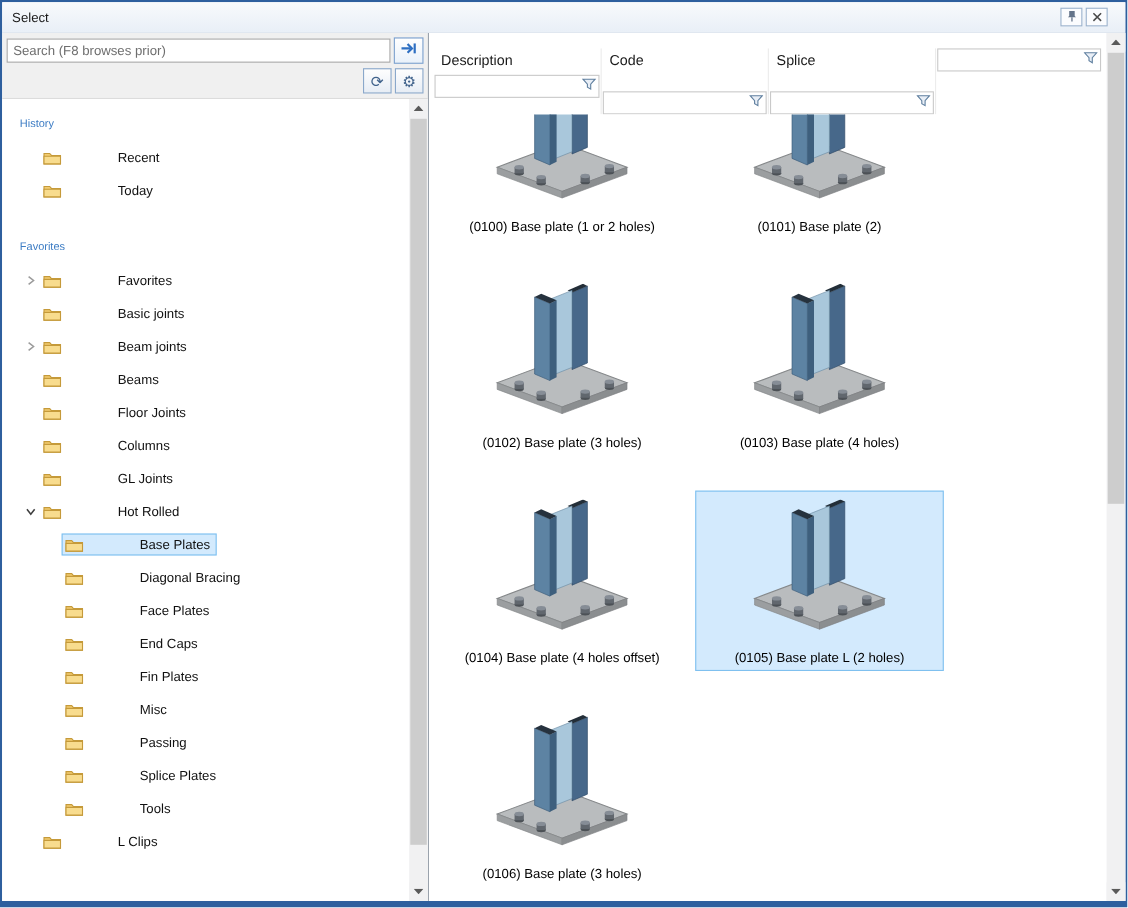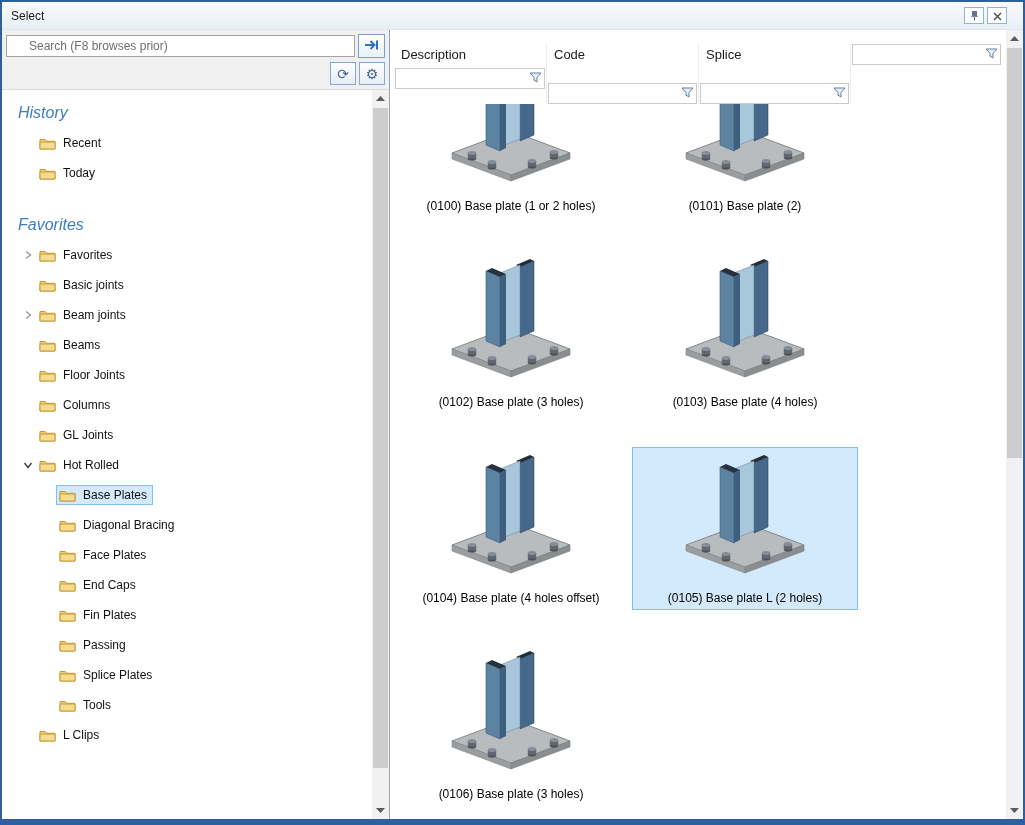--- a/index.html
+++ b/index.html
@@ -17,43 +17,43 @@
   
   .main { flex:1; display:flex; min-height:0; }
   .left { width:388px; flex:0 0 388px; background:#f0f0f0; border-right:1px solid #9aa2ac;
           display:flex; flex-direction:column; min-height:0; }
   .right { flex:1; display:flex; min-width:0; background:#fff; }
   .rcontent { flex:1; display:flex; flex-direction:column; min-width:0; }
 
   
   .search-row { display:flex; align-items:center; gap:3px; padding:4px 4px 2px 4px; }
   .search-input { flex:1; height:22px; border:1px solid #a5a5a5; font:12px "Liberation Sans",sans-serif;
-                  padding:0 22px; color:#444; background:#fff; }
+                  padding:0 5px; color:#444; background:#fff; }
   .search-input::placeholder { color:#6e6e6e; }
   .go-btn { width:27px; height:24px; border:1px solid #7aa0cf; background:linear-gradient(#ffffff,#e9f1fa);
             display:flex; align-items:center; justify-content:center; }
   .tool-row { display:flex; justify-content:flex-end; gap:3px; padding:2px 4px 4px; }
   .tool-btn { width:26px; height:23px; border:1px solid #8aa8cb; background:linear-gradient(#fefefe,#e7edf5);
               display:flex; align-items:center; justify-content:center; font-size:14px; line-height:1;
               color:#41638c; }
 
   
   .tree-wrap { flex:1; display:flex; min-height:0; background:#fff; border-top:1px solid #dcdcdc; }
   .tree { flex:1; overflow:hidden; padding-top:8px; }
-  .tsection { height:30px; line-height:30px; padding-left:16px; font-size:16px; color:#3c7cc4; white-space:nowrap;font-style:italic; }
+  .tsection { height:30px; line-height:30px; padding-left:16px; font-size:10px; color:#3c7cc4; white-space:nowrap; }
   .tsection.bold { font-weight:bold; color:#2a6cbd; }
   .trow + .tsection { margin-top:22px; }
   .trow { height:30px; display:flex; align-items:center; }
   .exp { width:16px; height:16px; flex:0 0 16px; margin-left:18px;
          display:flex; align-items:center; justify-content:center; }
   .trow.indent2 .exp { margin-left:38px; }
   .tcontent { display:flex; align-items:center; padding:2px 5px 2px 2px; border:1px solid transparent; }
   .tcontent.selected { background:var(--selection-bg,#cfe8fd); border-color:var(--selection-border,#84c0ef); }
   .folder { width:17px; height:13px; margin-right:7px; display:flex; flex:0 0 17px; }
-  .tlabel { font-size:12px; color:#111; white-space:nowrap; }
+  .tlabel { font-size:12px; color:#111; white-space:nowrap;margin-left:44px; }
 
   
   .ghead { flex:0 0 70px; display:flex; padding:14px 0 0 4px; background:#fff; }
   .gcol { width:152px; display:flex; flex-direction:column; }
   .gcol + .gcol { border-left:1px solid #ececec;gap:15px; }
   .glabel { height:24px; font-size:13px; color:#1a1a1a; padding:3px 0 0 7px; white-space:nowrap; }
   .gfilter { height:21px; margin:0 1px; border:1px solid #c9c9c9; background:#fff;
              display:flex; align-items:center; justify-content:flex-end; padding-right:2px; }
 
   
@@ -318,20 +318,32 @@
             </div>
             <div class="trow indent2">
               <span class="exp"></span>
               <span class="tcontent">
                 <span class="folder">
                   <svg width="17" height="13" viewBox="0 0 17 13">
                     <path d="M1 2.5 h5.2 l1.6 1.8 H16 V12 H1 Z" fill="#f3cd72" stroke="#c59a3a" stroke-width="1"></path>
                     <path d="M1 5 H16 V12 H1 Z" fill="#f8dc8e" stroke="#c59a3a" stroke-width="1"></path>
                   </svg>
                 </span>
+                <span class="tlabel">Misc</span>
+              </span>
+            </div>
+            <div class="trow indent2">
+              <span class="exp"></span>
+              <span class="tcontent">
+                <span class="folder">
+                  <svg width="17" height="13" viewBox="0 0 17 13">
+                    <path d="M1 2.5 h5.2 l1.6 1.8 H16 V12 H1 Z" fill="#f3cd72" stroke="#c59a3a" stroke-width="1"></path>
+                    <path d="M1 5 H16 V12 H1 Z" fill="#f8dc8e" stroke="#c59a3a" stroke-width="1"></path>
+                  </svg>
+                </span>
                 <span class="tlabel">Passing</span>
               </span>
             </div>
             <div class="trow indent2">
               <span class="exp"></span>
               <span class="tcontent">
                 <span class="folder">
                   <svg width="17" height="13" viewBox="0 0 17 13">
                     <path d="M1 2.5 h5.2 l1.6 1.8 H16 V12 H1 Z" fill="#f3cd72" stroke="#c59a3a" stroke-width="1"></path>
                     <path d="M1 5 H16 V12 H1 Z" fill="#f8dc8e" stroke="#c59a3a" stroke-width="1"></path>

